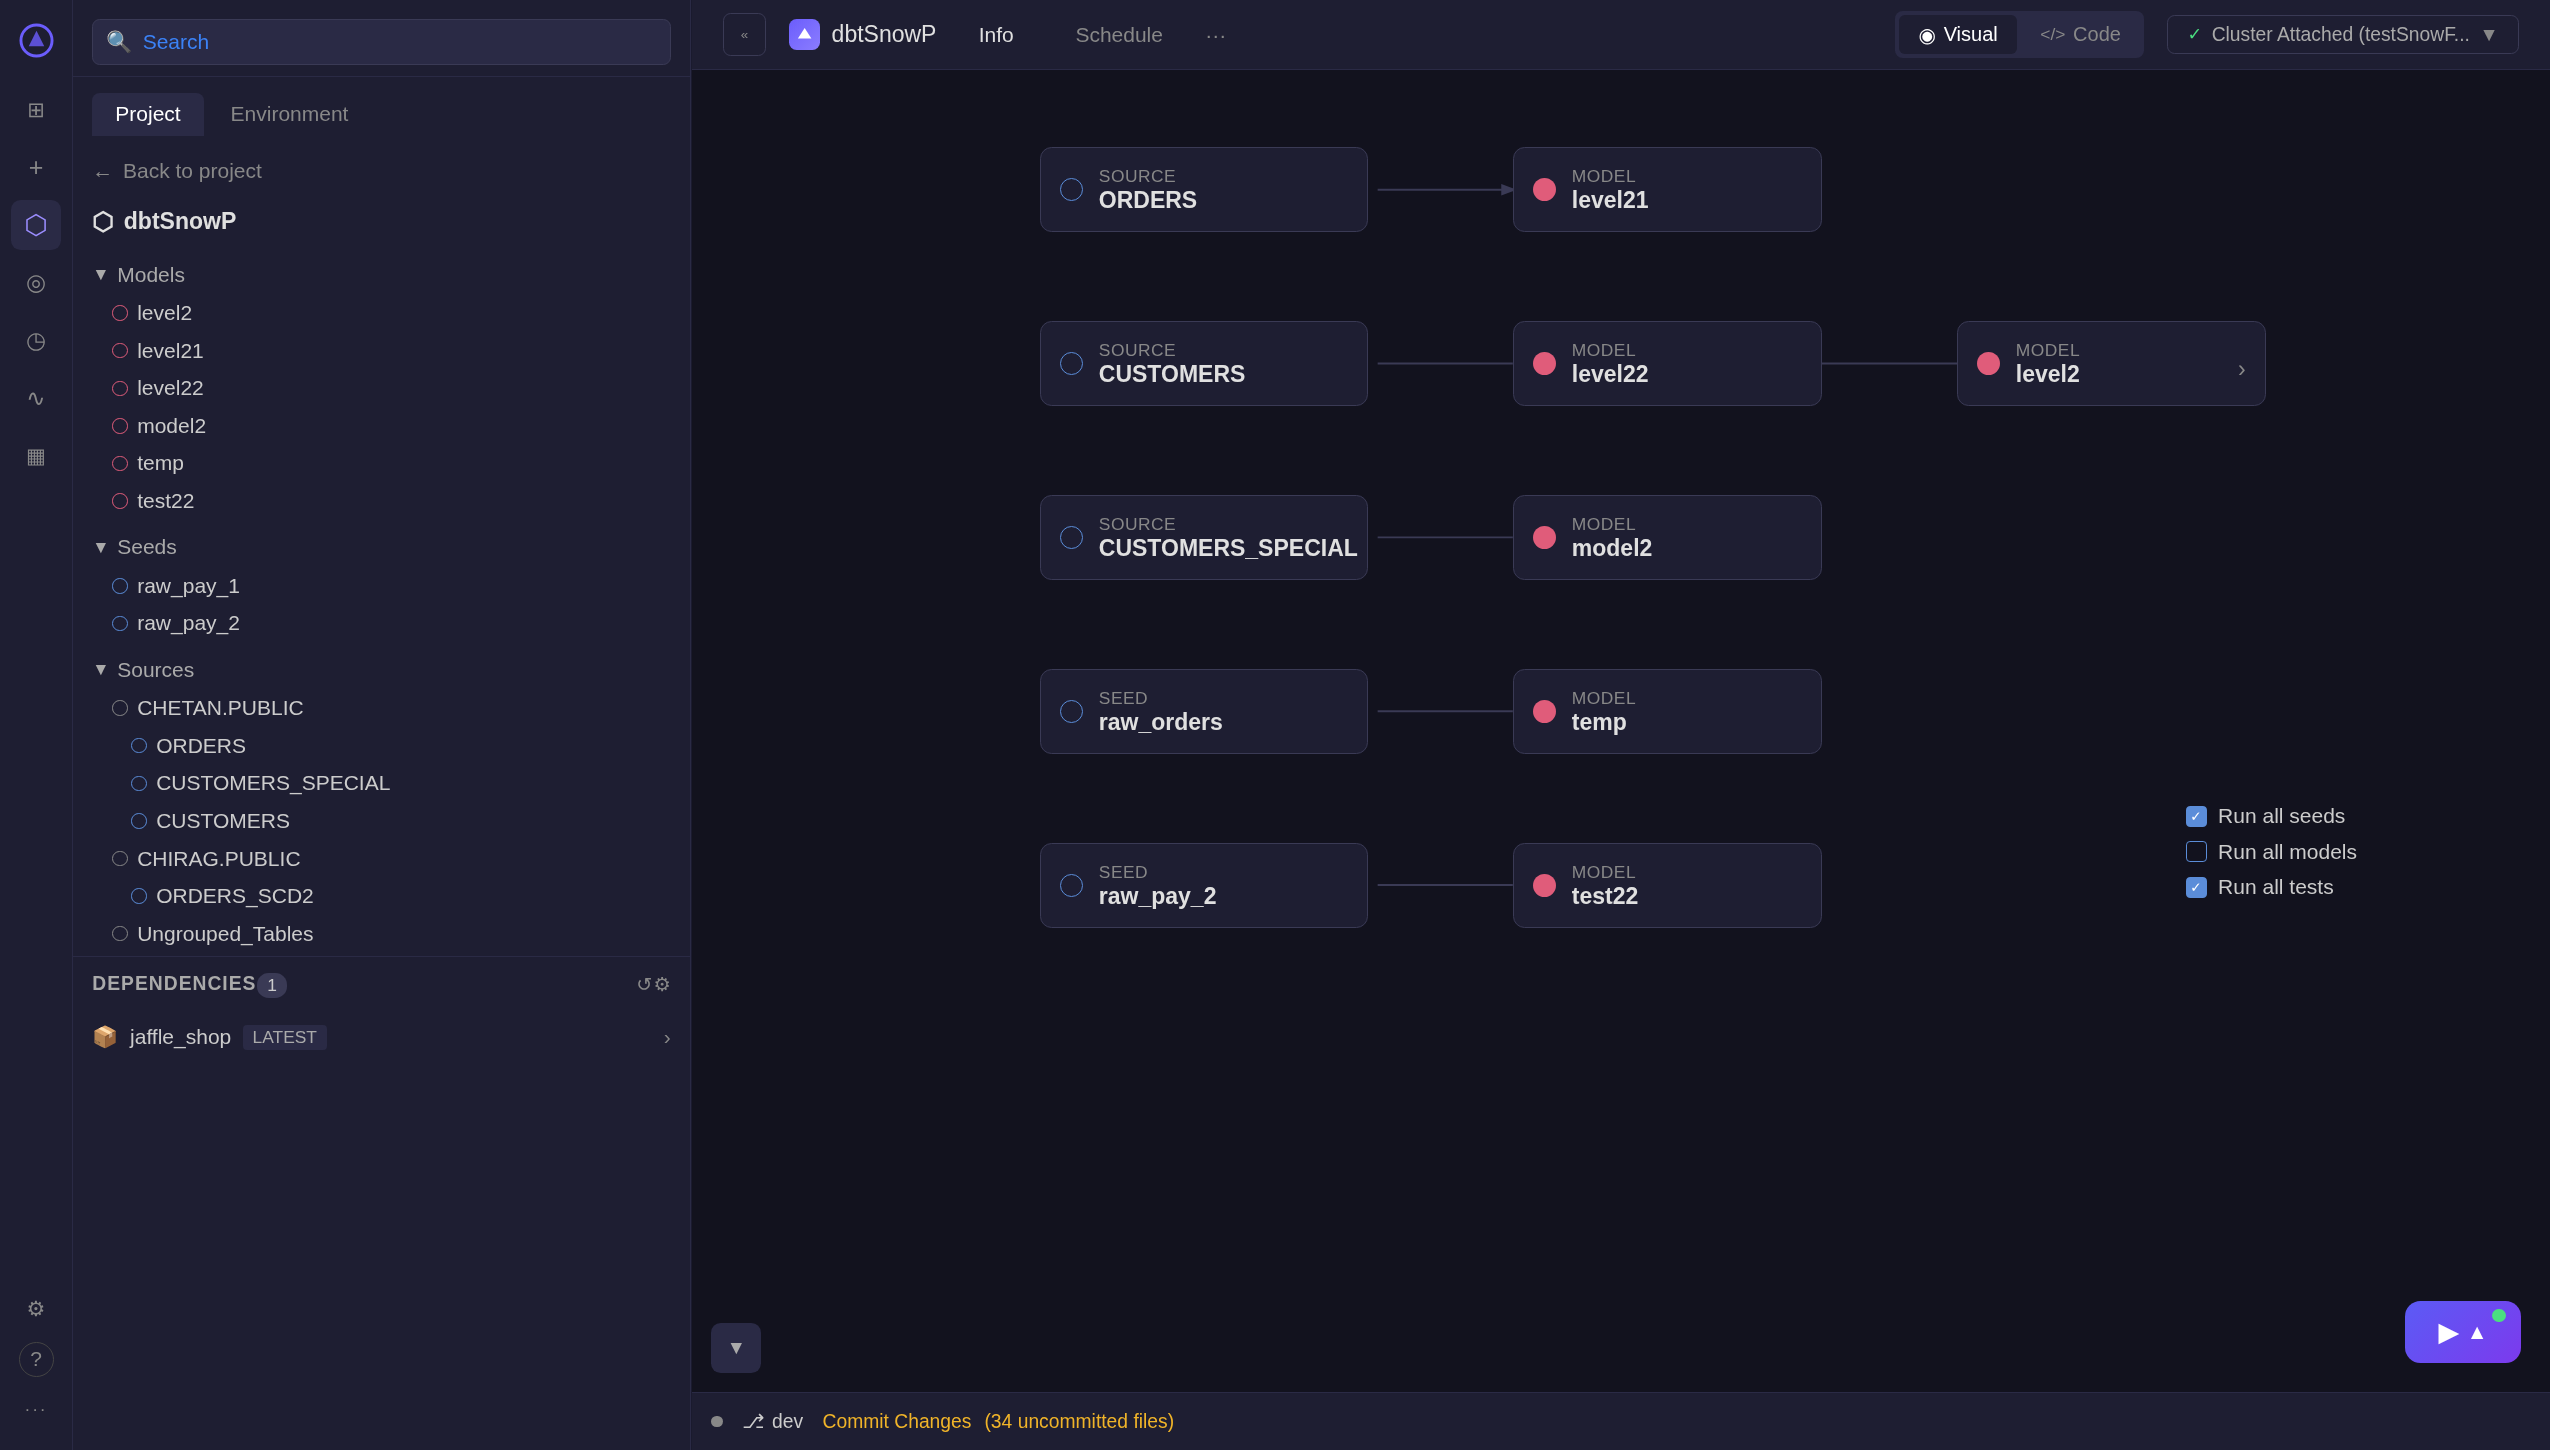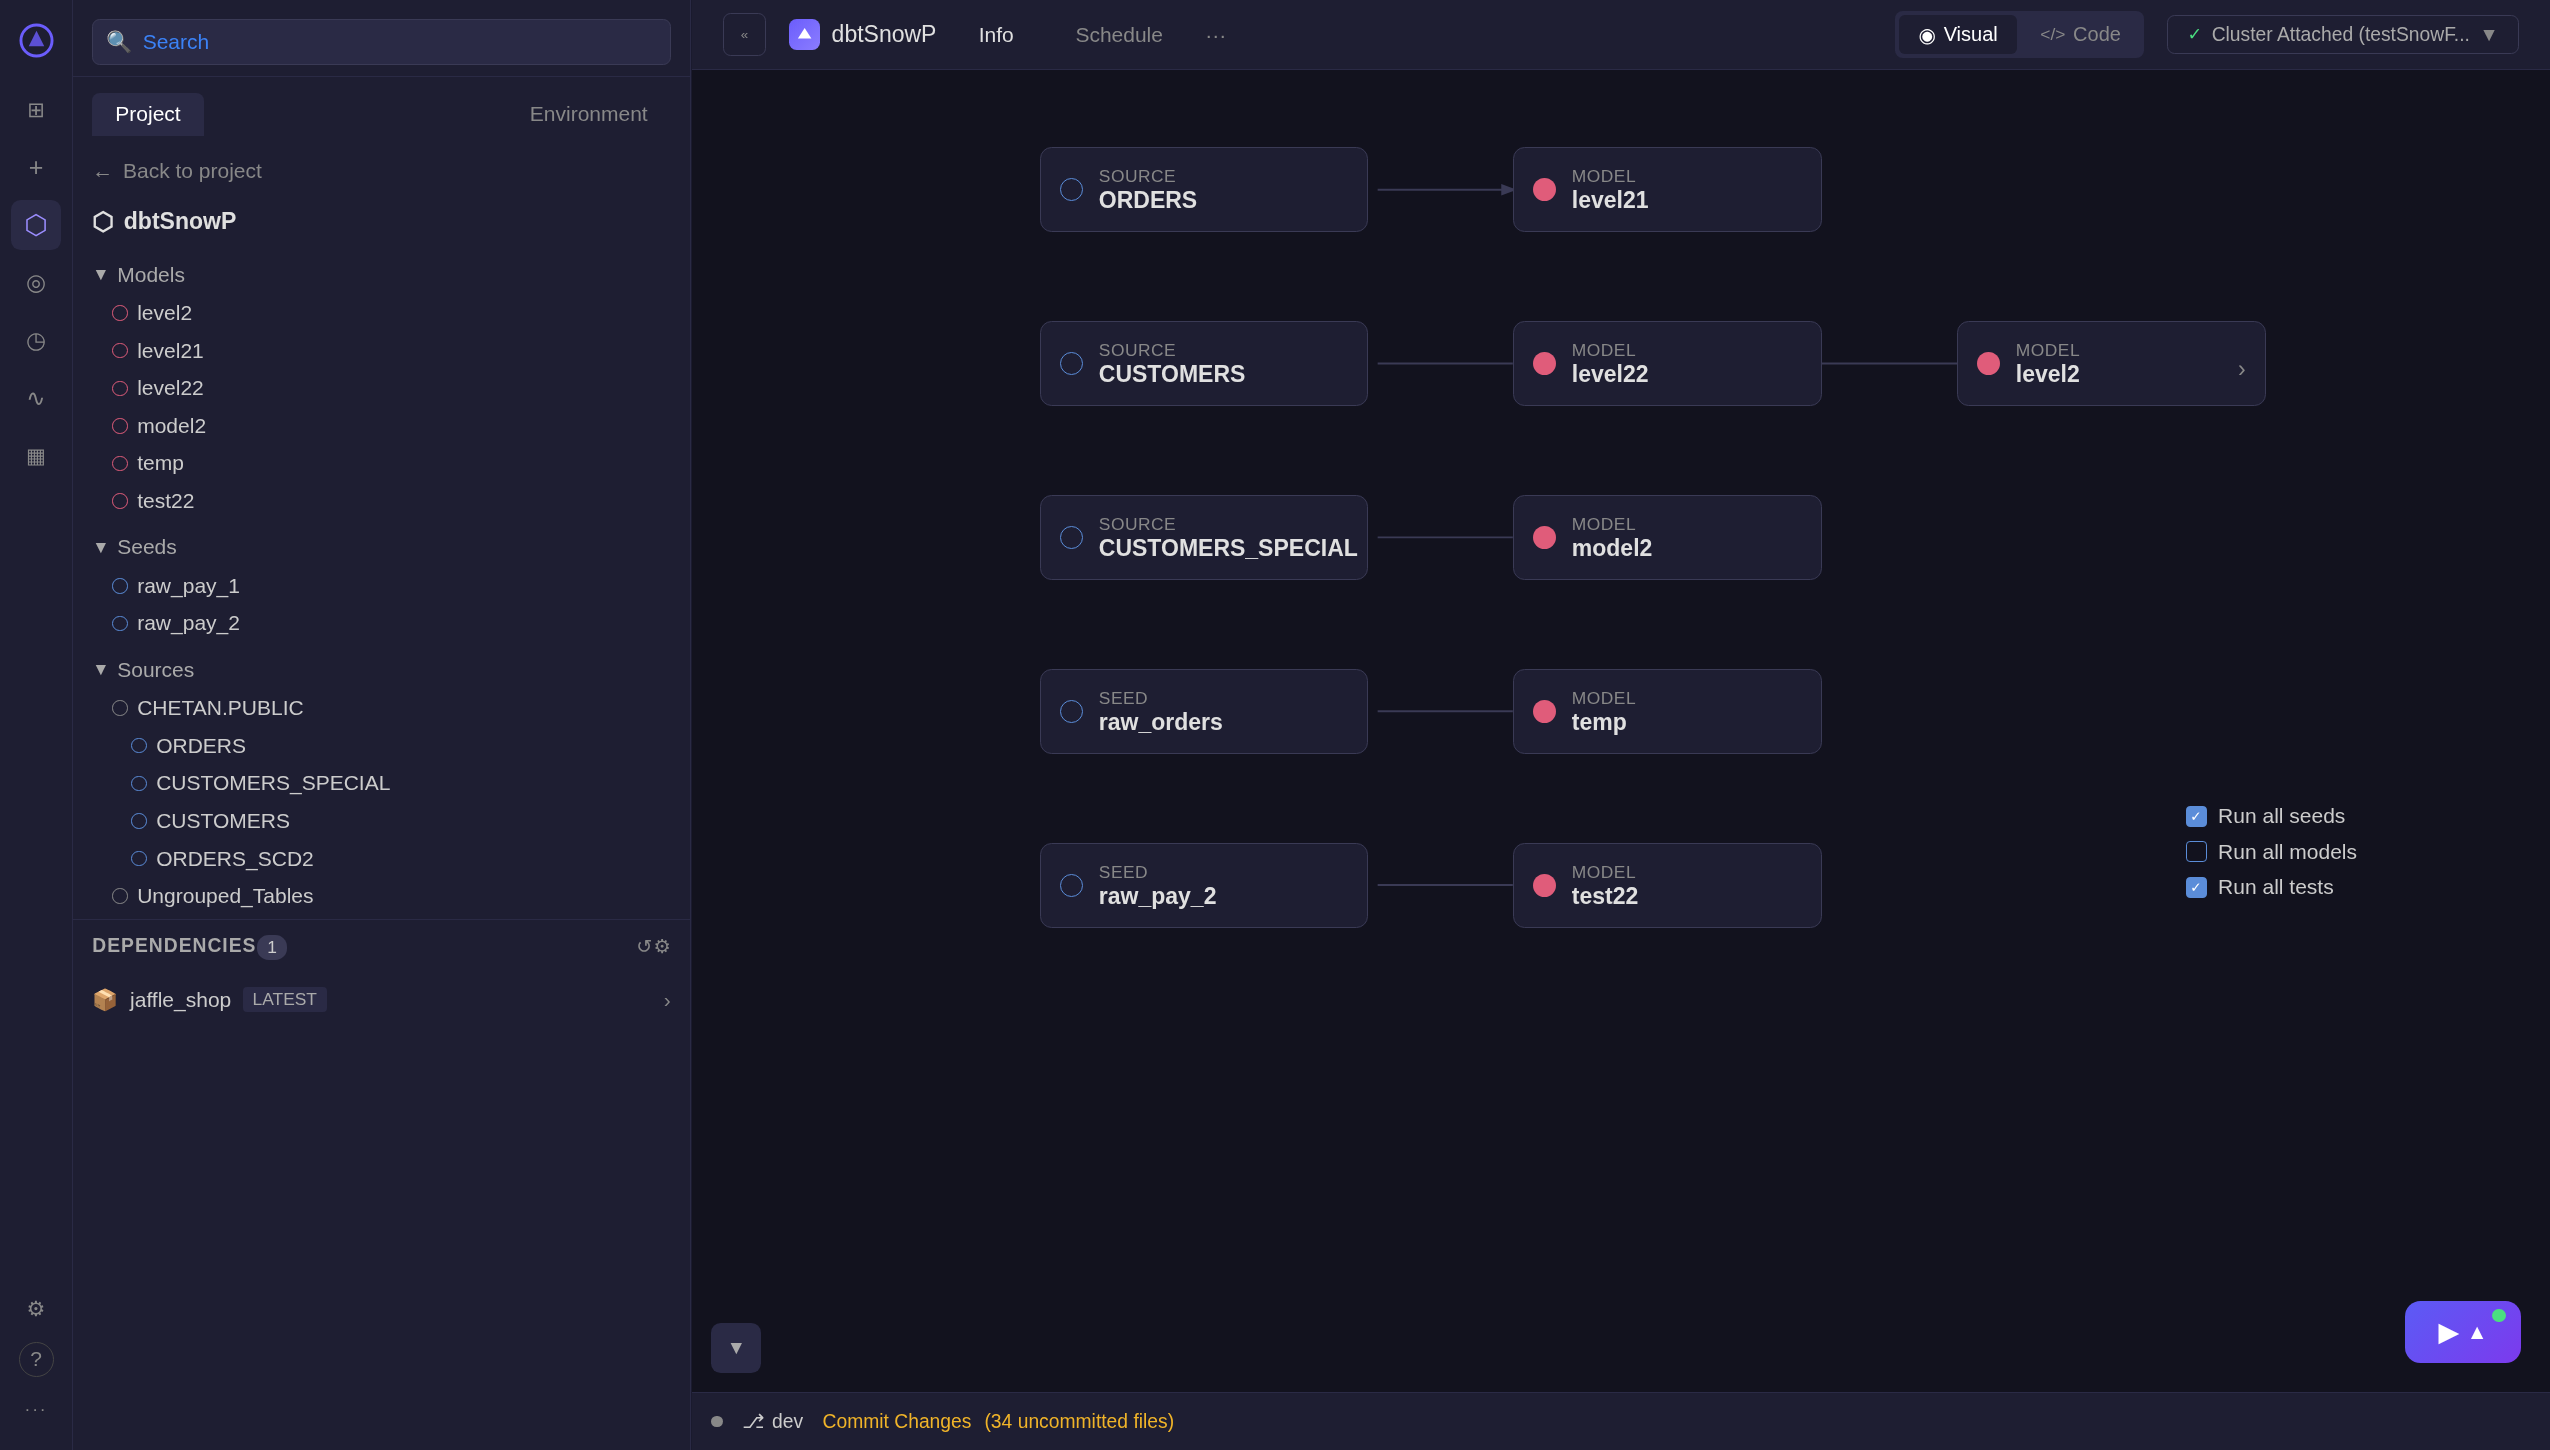--- a/index.html
+++ b/index.html
@@ -52,21 +52,20 @@
       display: flex; align-items: center;
       padding: 9.7px 13.5px;
       gap: 9.7px;
       color: #888;
       font-size: 21px;
     }
     .side-panel-tabs {
       display: flex;
       padding: 15.5px 19.3px 0;
       gap: 3.9px;
-      justify-content: space-between;
     }
     .tab-btn {
       padding: 9.7px 23px;
       border-radius: 7.7px 7.7px 0 0;
       cursor: pointer;
       font-size: 21px;
       font-weight: 500;
       background: transparent;
       color: #888;
       border: none;
@@ -507,20 +506,24 @@
       </div>
       <div class="tree-item indent2">
         <div class="dot dot-outline-blue"></div>
         <span>CUSTOMERS_SPECIAL</span>
       </div>
       <div class="tree-item indent2">
         <div class="dot dot-outline-blue"></div>
         <span>CUSTOMERS</span>
       </div>
 
+      <div class="tree-item" style="padding-left:39px;">
+        <div class="dot dot-outline-gray"></div>
+        <span>CHIRAG.PUBLIC</span>
+      </div>
       <div class="tree-item indent2">
         <div class="dot dot-outline-blue"></div>
         <span>ORDERS_SCD2</span>
       </div>
 
       <div class="tree-item" style="padding-left:39px;">
         <div class="dot dot-outline-gray"></div>
         <span>Ungrouped_Tables</span>
       </div>
     </div>

